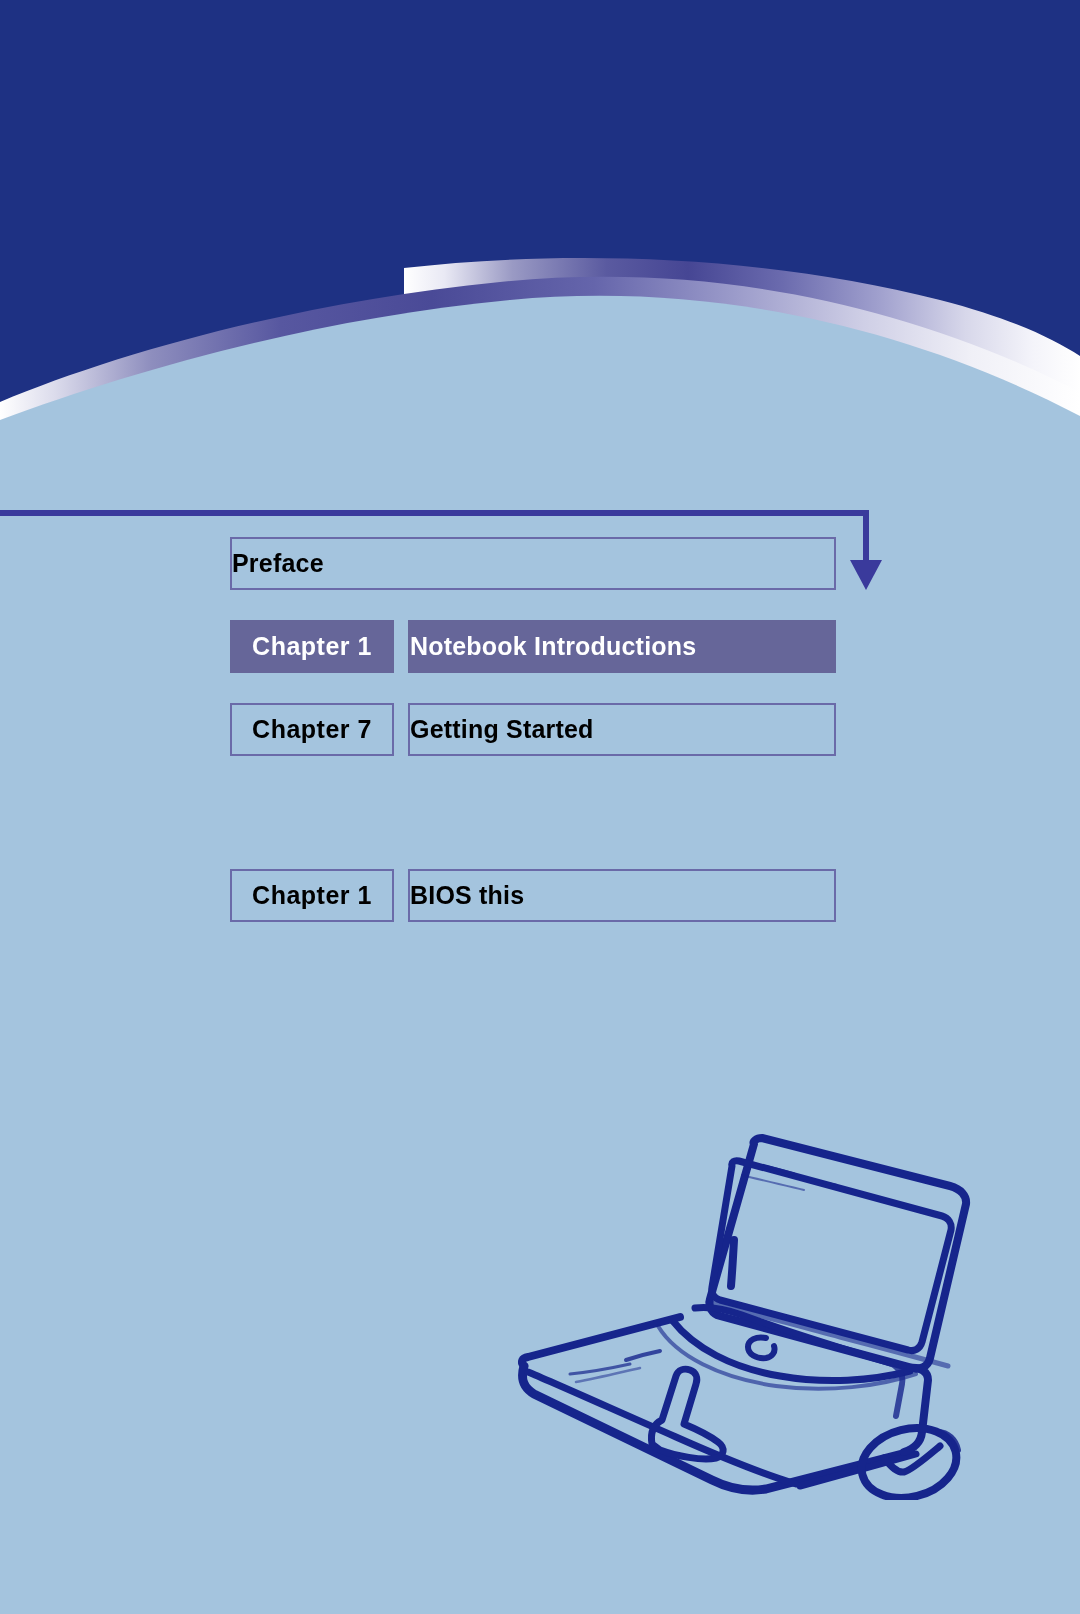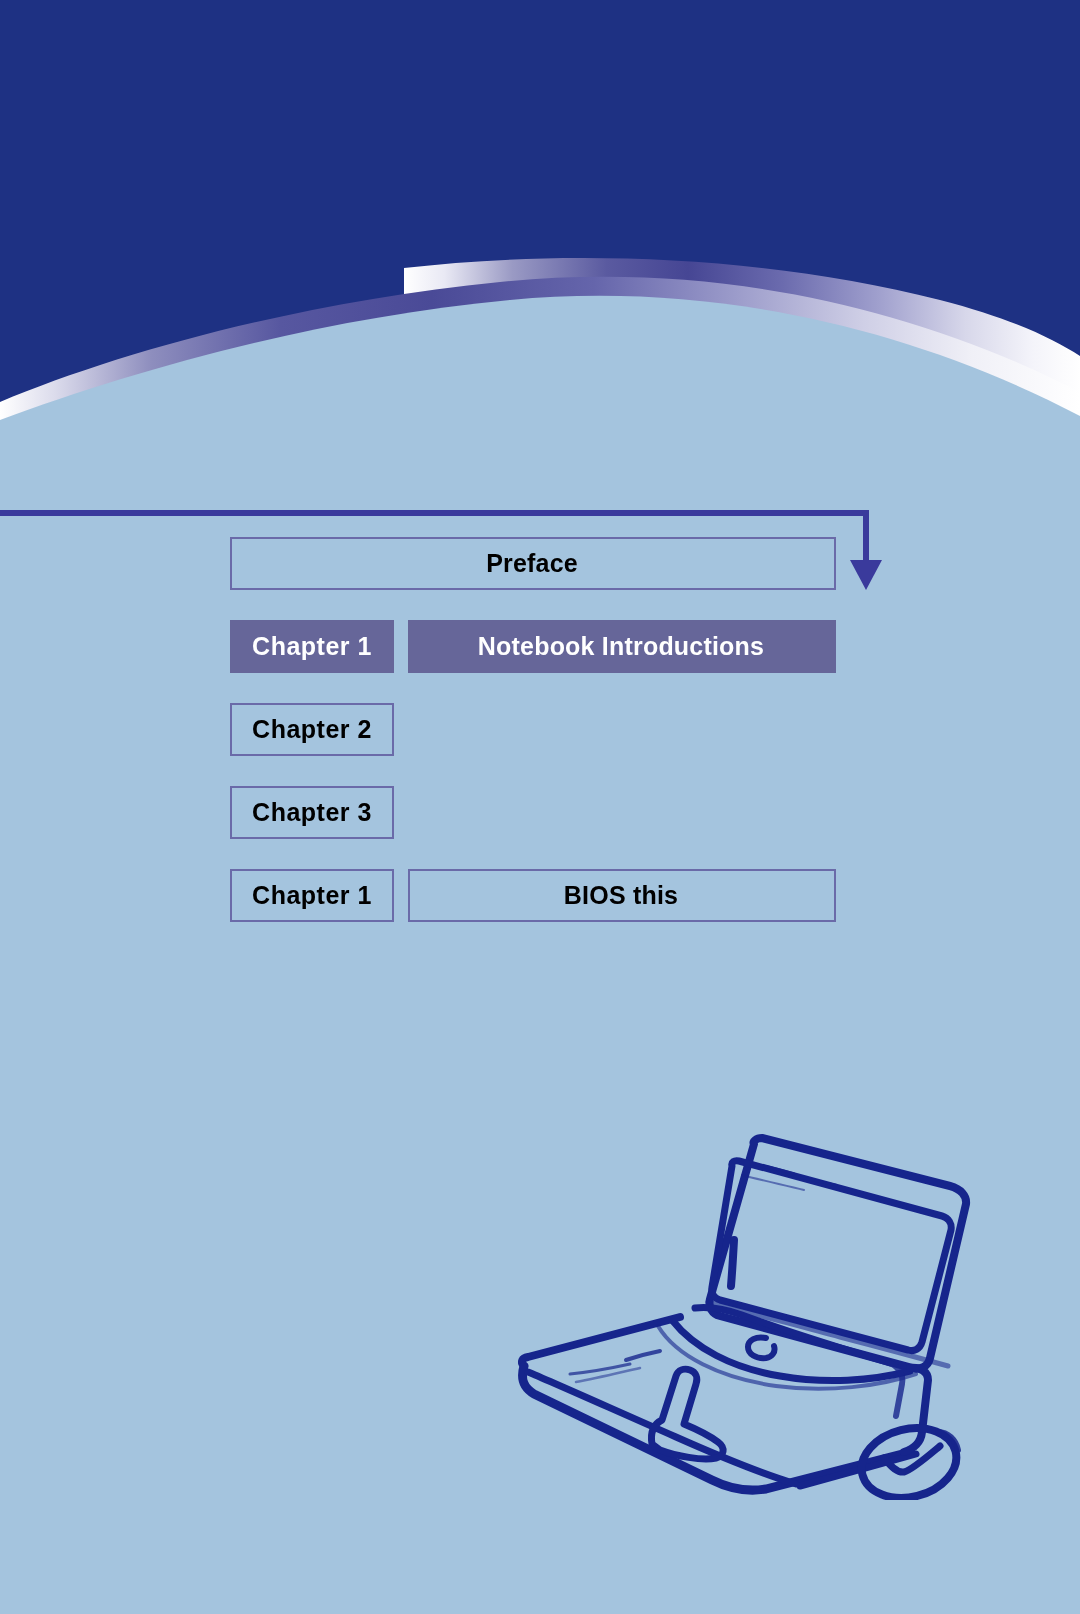--- a/index.html
+++ b/index.html
@@ -55,21 +55,21 @@
     height: 53px;
   }
   .cell-chapter {
     width: 164px;
     justify-content: center;
     flex: none;
   }
   .cell-title {
     flex: 1 1 auto;
     margin-left: 14px;
-    justify-content: center;
+    justify-content: flex-start;
     padding-right: 2px;
   }
   .cell-title.full {
     margin-left: 0;
     width: 606px;
     flex: none;
   }
 
   .label {
     font-size: 25px;
@@ -186,28 +186,28 @@
       <div class="cell cell-chapter">
         <span class="label">Chapter  1</span>
       </div>
       <div class="cell cell-title">
         <span class="label">Notebook Introductions</span>
       </div>
     </div>
 
     <div class="toc-row">
       <div class="cell cell-chapter">
-        <span class="label">Chapter  2</span>
+        <span class="label">Chapter  7</span>
+      </div>
+      <div class="cell cell-title">
+        <span class="label">Getting Started</span>
       </div>
     </div>
 
     <div class="toc-row">
-      <div class="cell cell-chapter">
-        <span class="label">Chapter  3</span>
-      </div>
     </div>
 
     <div class="toc-row">
       <div class="cell cell-chapter">
         <span class="label">Chapter  1</span>
       </div>
       <div class="cell cell-title">
         <span class="label">BIOS this</span>
       </div>
     </div>

